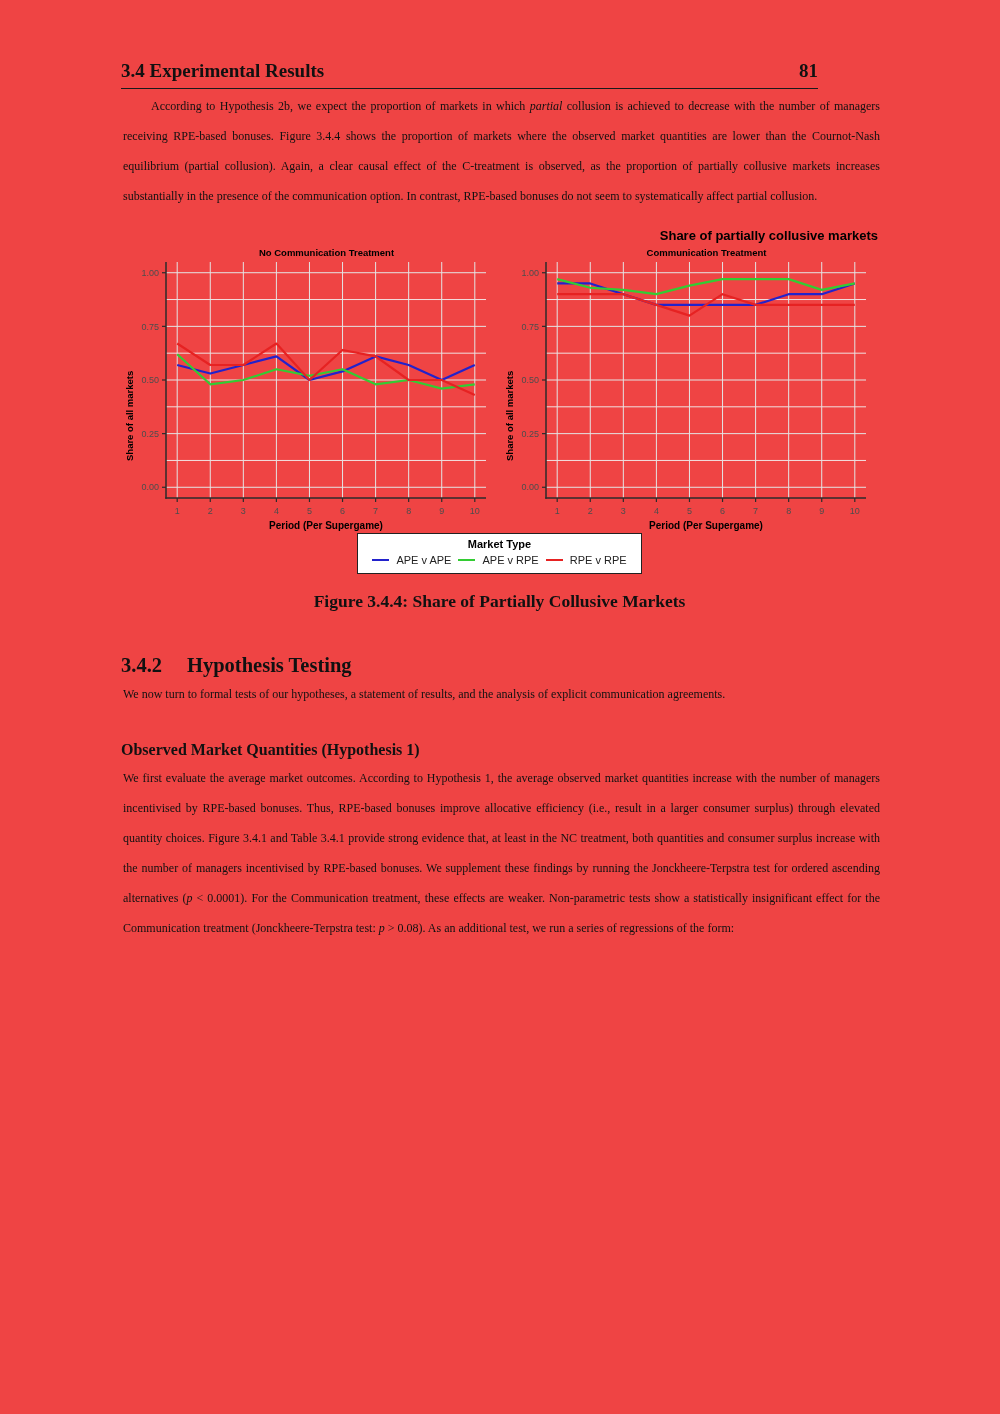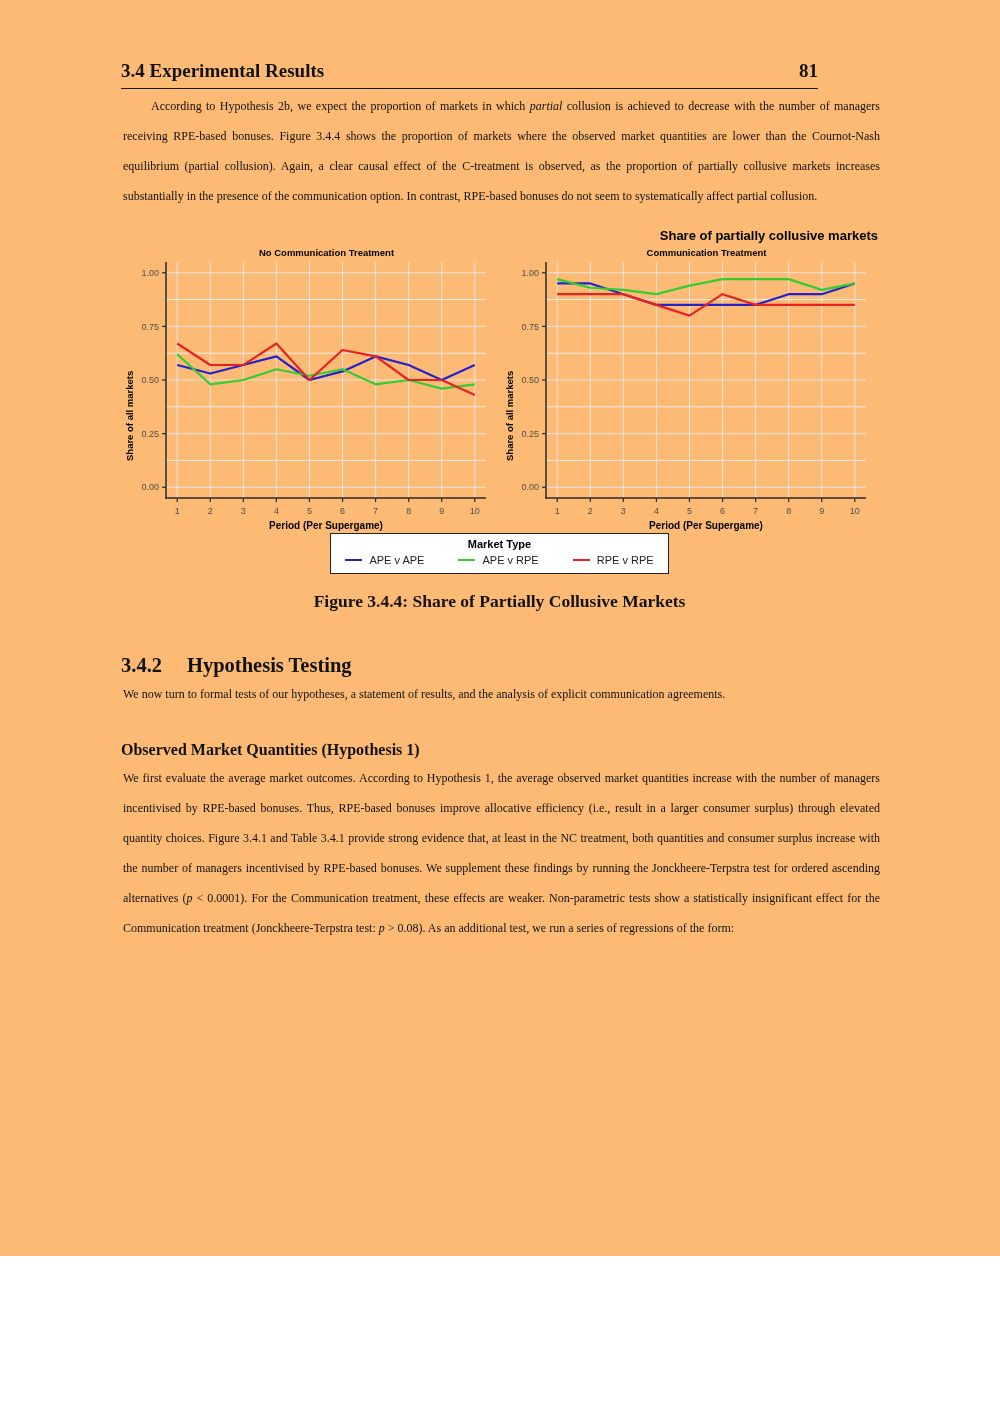--- a/index.html
+++ b/index.html
@@ -1,16 +1,16 @@
 <!DOCTYPE html>
 <html><head>
 <meta charset="utf-8">
 <style>
   html,body{margin:0;padding:0;background:#ffffff;}
-  .page{width:1000px;height:1256px;background:#fdba74;box-sizing:border-box;
+  .page{width:1000px;height:1414px;background:#ef4444;box-sizing:border-box;
         padding:60px 122px 0 121px;font-family:"Liberation Serif",serif;color:#111;
         overflow:hidden;position:relative;}
   .header{width:697px;display:flex;justify-content:space-between;align-items:baseline;
           font-weight:bold;font-size:19px;border-bottom:1.6px solid #1a1a1a;padding-bottom:6px;}
   p.body{font-size:12px;line-height:30px;text-align:justify;margin:2px;width:757px;}
   p.body i{font-style:italic;}
   .indent{text-indent:28px;}
   .p1{margin-top:27px;}
   figure{margin:17px 0 0 0;width:757px;}
   .chart-title{font-family:"Liberation Sans",sans-serif;font-weight:bold;font-size:13px;
@@ -23,21 +23,21 @@
   .ylab{width:16px;display:flex;align-items:center;justify-content:center;padding-bottom:40px;
         writing-mode:vertical-rl;transform:rotate(180deg);
         font-family:"Liberation Sans",sans-serif;font-weight:bold;font-size:9.5px;color:#000;
         text-align:center;}
   svg.plot{display:block;}
   svg text{font-family:"Liberation Sans",sans-serif;}
   .legend-wrap{text-align:center;margin-top:1px;}
   .legend-box{display:inline-block;border:1.3px solid #222;background:#fff;padding:4px 14px 7px;}
   .legend-title{font-family:"Liberation Sans",sans-serif;font-weight:bold;font-size:11px;
                 text-align:center;margin-bottom:4px;color:#000;}
-  .legend-entries{display:flex;gap:34px;}
+  .legend-entries{display:flex;gap:7px;}
   .legend-entry{display:flex;align-items:center;gap:7px;
                 font-family:"Liberation Sans",sans-serif;font-size:11px;color:#222;}
   .swatch{width:17px;height:2.6px;display:inline-block;}
   figcaption{font-size:17.5px;text-align:center;margin-top:17px;color:#111;font-weight:bold;}
   h2.sec{font-size:20.5px;font-weight:bold;margin:42px 0 0 0;color:#111;}
   h2.sec .num{margin-right:25px;}
   .p2{margin-top:15px;}
   h3.subsec{font-size:16px;font-weight:bold;margin:32px 0 4px 0;color:#111;}
   .p3{margin-top:17px;}
 </style>

